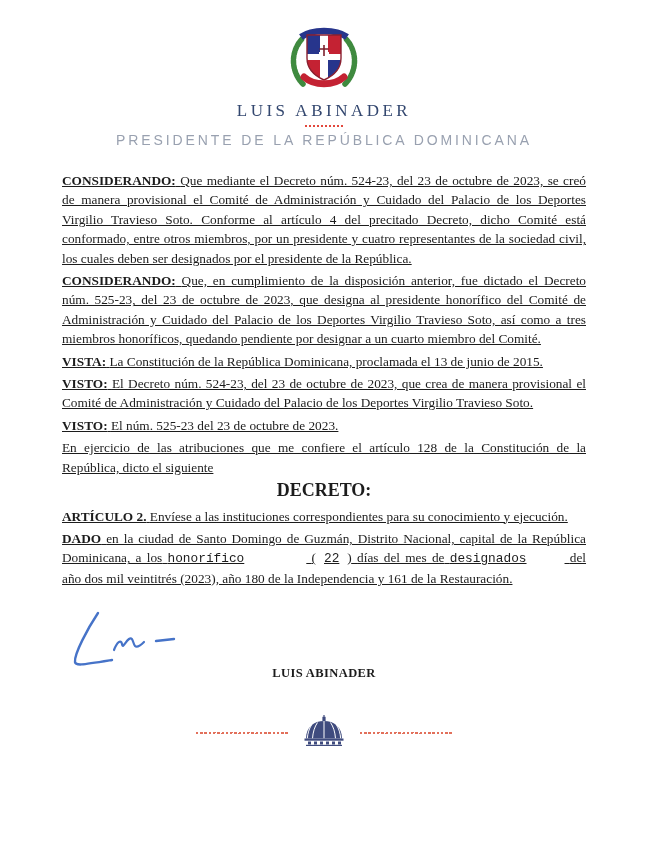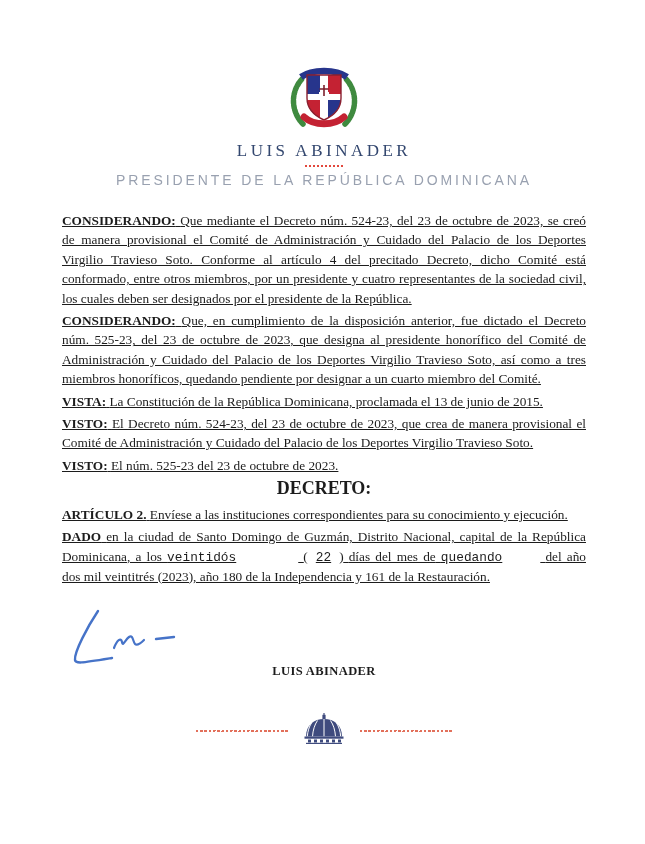--- a/index.html
+++ b/index.html
@@ -4,21 +4,21 @@
 <style>
   * { margin:0; padding:0; box-sizing:border-box; }
   html,body { background:#ffffff; }
   body {
     width:645px; height:844px;
     font-family:"Liberation Serif", serif;
     color:#1c1c1c;
     position:relative; overflow:hidden;
     margin:0 auto;
   }
-  .page { padding:26px 59px 0 62px;margin-top:40px; }
+  .page { padding:26px 59px 0 62px; }
 
   
   .doc-header { text-align:center; }
   .coat-svg { display:block; margin:0 auto; }
   .president-name {
     margin-top:9px;
     font-size:17px; line-height:20px;
     letter-spacing:3.5px;
     color:#33476f;
     font-weight:500;
@@ -141,36 +141,39 @@
   <p class="para">
     <b>VISTO:</b>
     <span>El Decreto núm. 524-23, del 23 de octubre de 2023, que crea de manera provisional el Comité de Administración y Cuidado del Palacio de los Deportes Virgilio Travieso Soto.</span>
   </p>
 
   <p class="para">
     <b>VISTO:</b>
     <span>El núm. 525-23 del 23 de octubre de 2023.</span>
   </p>
 
+  <p class="para">
+    <span>En ejercicio de las atribuciones que me confiere el artículo 128 de la Constitución de la República, dicto el siguiente</span>
+  </p>
 
   <p class="decreto-heading">DECRETO:</p>
 
 
   <p class="para">
     <b>ARTÍCULO 2.</b>
     <span>Envíese a las instituciones correspondientes para su conocimiento y ejecución.</span>
   </p>
 
   <p class="para">
     <b>DADO</b>
     <span>en la ciudad de Santo Domingo de Guzmán, Distrito Nacional, capital de la República Dominicana, a los</span>
-    <span class="mono gap-day">veintidós</span>
+    <span class="mono gap-day">honorífico</span>
     <span>(</span><span class="mono day-number">22</span><span>)</span>
     <span>días del mes de</span>
-    <span class="mono gap-month">quedando</span>
+    <span class="mono gap-month">designados</span>
     <span>del año dos mil veintitrés (2023), año 180 de la Independencia y 161 de la Restauración.</span>
   </p>
 
   <div class="signature-block">
     <svg class="signature-svg" width="150" height="58" viewBox="0 0 150 58" aria-hidden="true">
       <path d="M48,3 C38,18 24,44 25,52 C25.5,56 31,55 62,50" fill="none" stroke="#4673c8" stroke-width="2.4" stroke-linecap="round"></path>
       <path d="M64,40 C67,32 71,29 72,34 C73,39 75,32 79,29 C83,26 83,34 85,36 C87,38 91,35 94,32" fill="none" stroke="#4673c8" stroke-width="2.2" stroke-linecap="round"></path>
       <path d="M106,31 L124,29" fill="none" stroke="#4673c8" stroke-width="2.4" stroke-linecap="round"></path>
     </svg>
     <div class="signatory-name">LUIS ABINADER</div>

